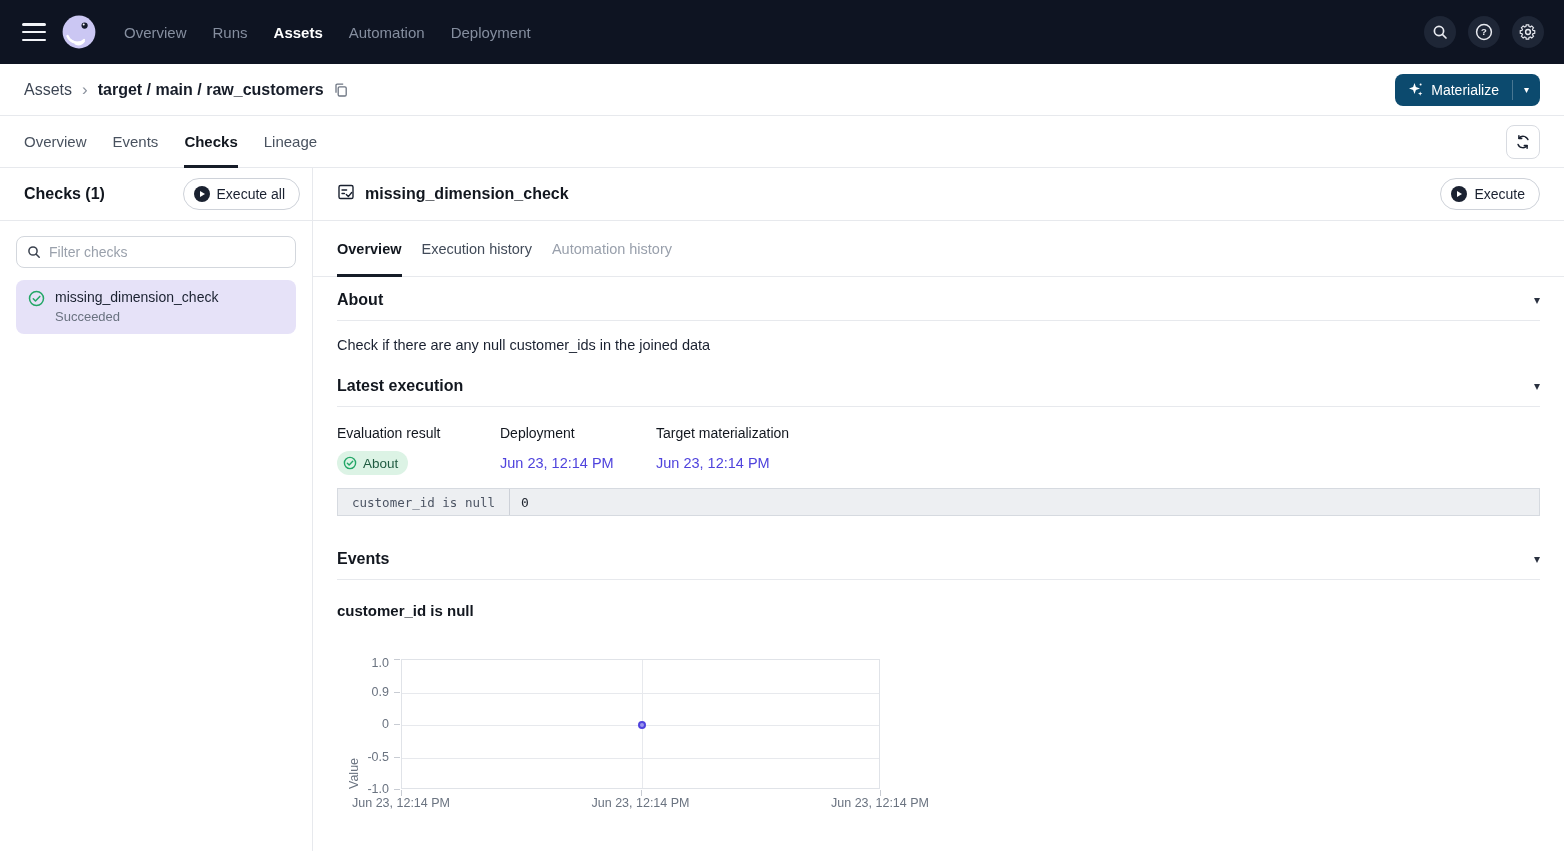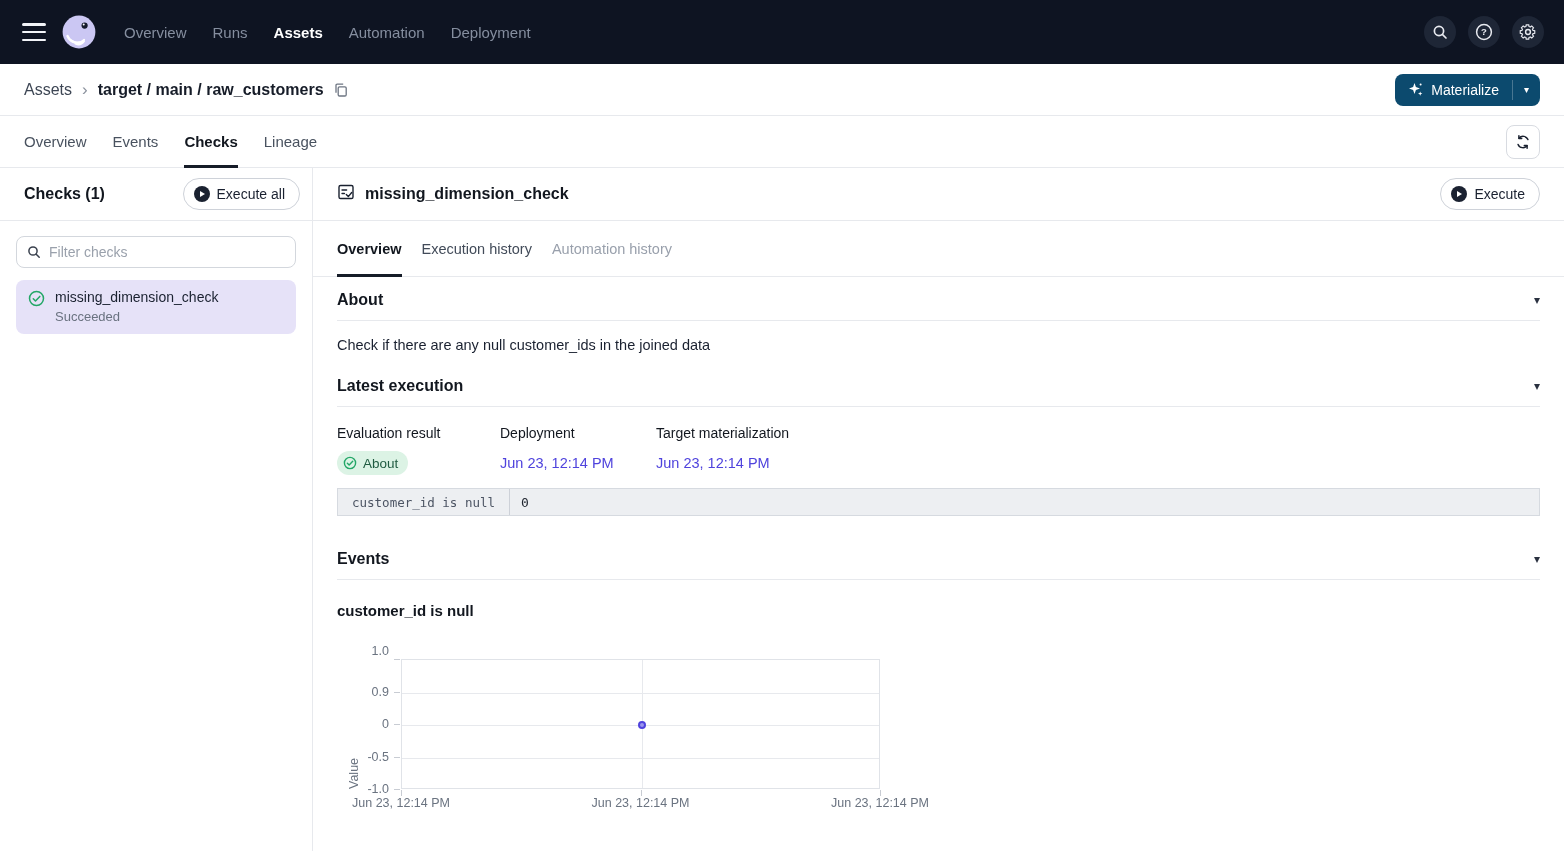--- a/index.html
+++ b/index.html
@@ -280,21 +280,21 @@
 
       <div class="chart">
         <div class="ylabel">Value</div>
         <div class="plotbox">
             <div class="hgrid" style="top: 32.5px;"></div>
             <div class="hgrid" style="top: 65px;"></div>
             <div class="hgrid" style="top: 97.5px;"></div>
             <div class="vgrid" style="left: 239.5px;"></div>
             <div class="pt" style="left: 239.5px; top: 65px; border-color: rgb(79, 67, 221);"></div>
           </div>
-      <div class="ytick" style="top: 0;">1.0</div>
+      <div class="ytick" style="top: 12px;">1.0</div>
           <div class="ytickmark" style="top: 8px;"></div>
           <div class="ytick" style="top: 40.5px;">0.9</div>
           <div class="ytickmark" style="top: 40.5px;"></div>
           <div class="ytick" style="top: 73px;">0</div>
           <div class="ytickmark" style="top: 73px;"></div>
           <div class="ytick" style="top: 105.5px;">-0.5</div>
           <div class="ytickmark" style="top: 105.5px;"></div>
           <div class="ytick" style="top: 138px;">-1.0</div>
           <div class="ytickmark" style="top: 138px;"></div>
           <div class="xtickmark" style="left: 64px;"></div>

